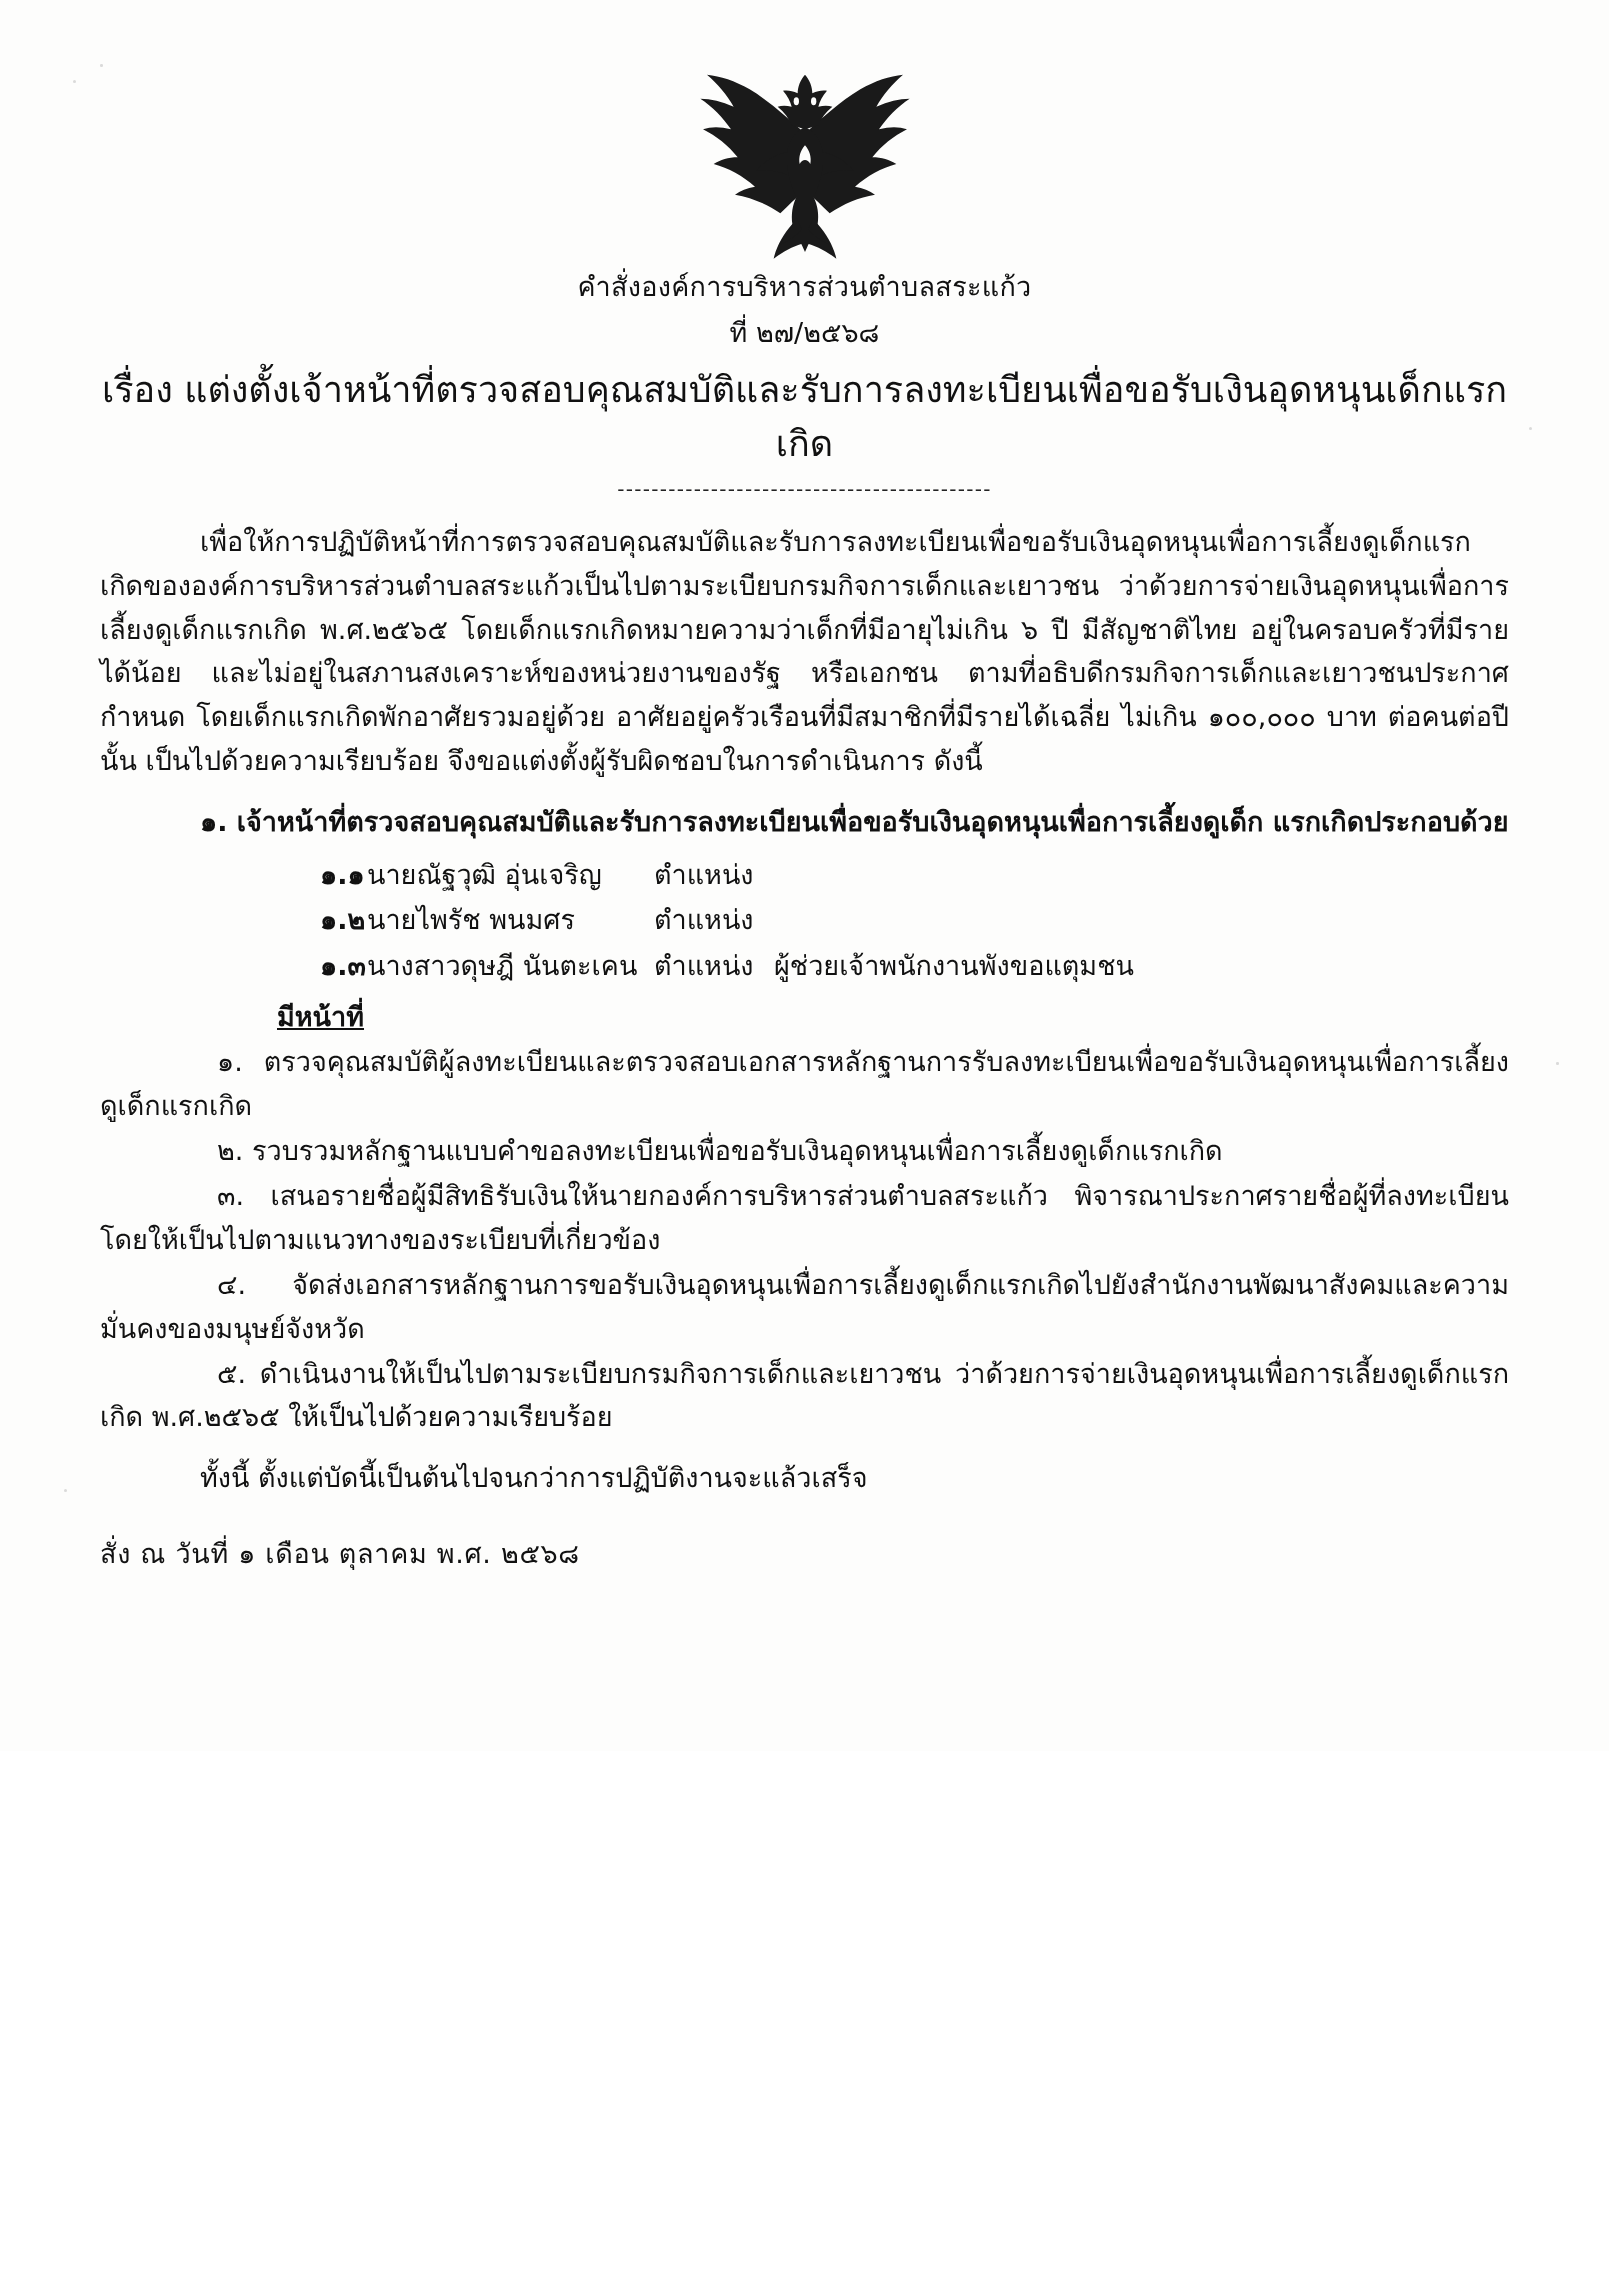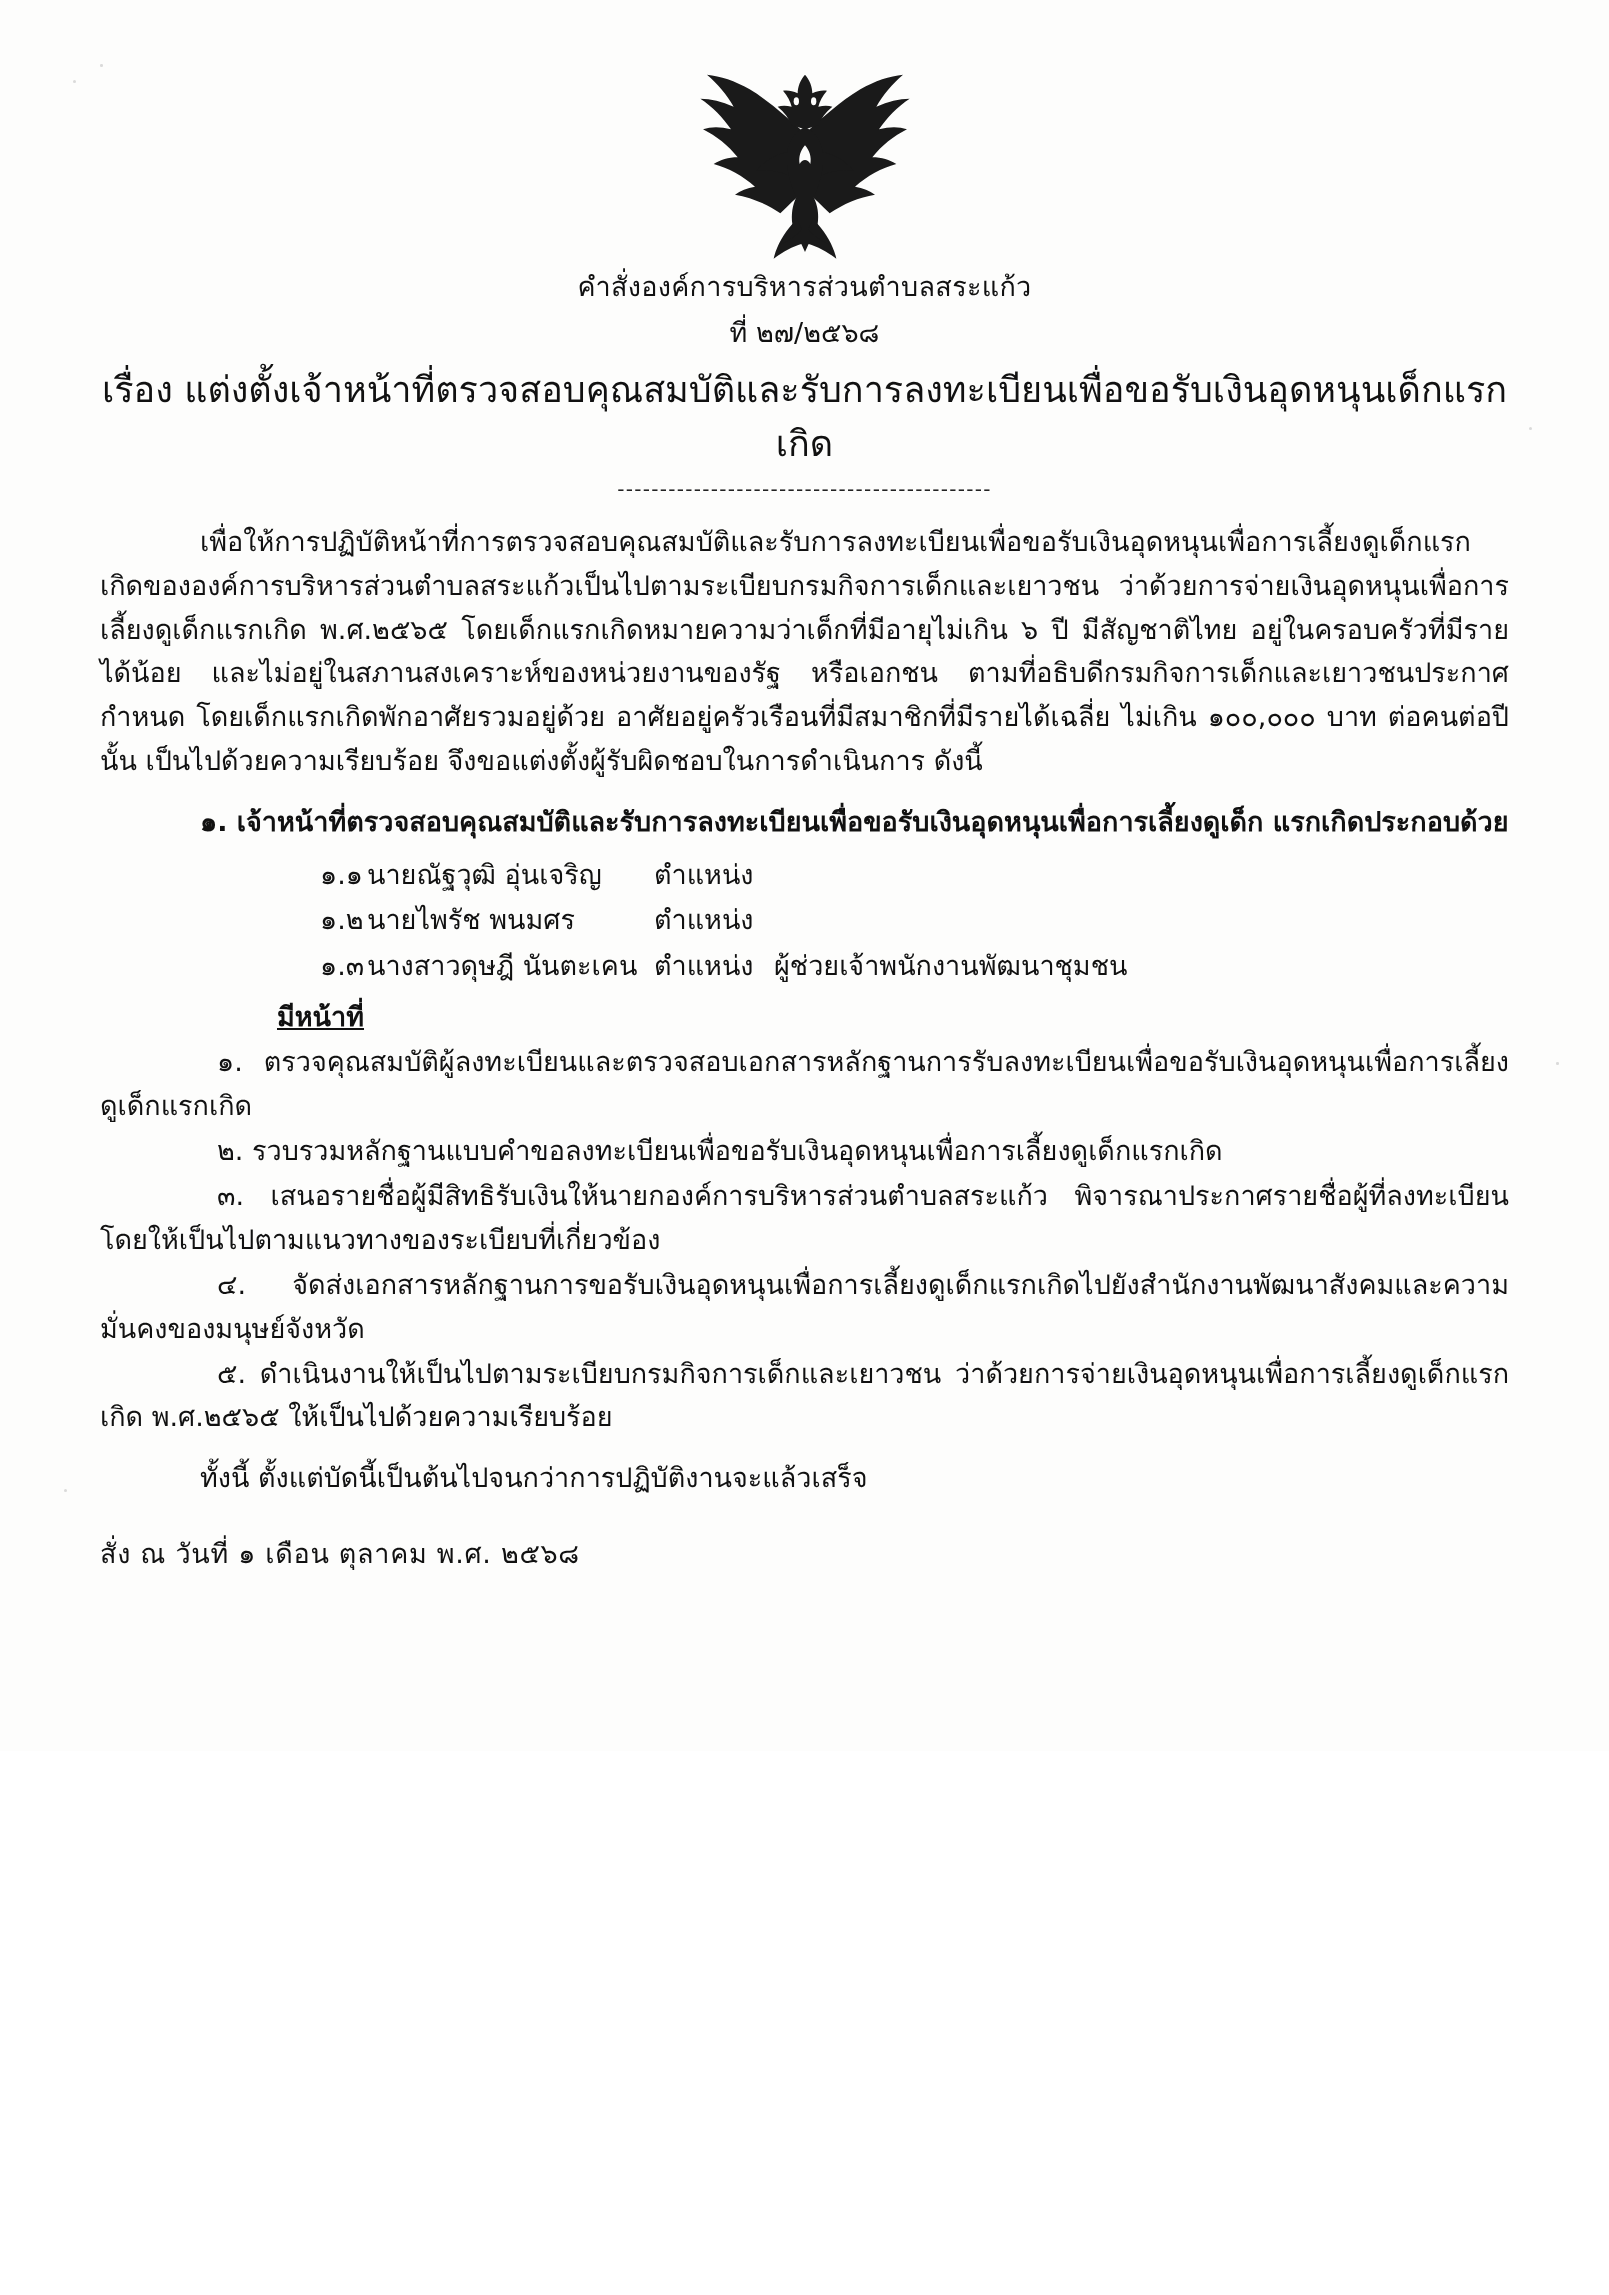--- a/index.html
+++ b/index.html
@@ -91,21 +91,21 @@
 
   .officer-list {
     margin: 8px 0 2.7px 0;
   }
   .officer-row {
     display: flex;
     font-size: 27px;
     line-height: 1.7;
     padding-left: 220px;
   }
-  .o-no   { width: 47px; flex: 0 0 47px; }
+  .o-no   { width: 47px; flex: 0 0 47px; font-weight: bold; }
   .o-name { width: 287px; flex: 0 0 287px; }
   .o-poslabel { width: 120px; flex: 0 0 120px; }
   .o-pos  { flex: 1 1 auto; }
 
   .duties-head {
     font-size: 27px;
     font-weight: 700;
     text-decoration: underline;
     padding-left: 177px;
     margin-top: 5.3px;
@@ -261,21 +261,21 @@
     </div>
     <div class="officer-row">
       <div class="o-no">๑.๒</div>
       <div class="o-name">นายไพรัช  พนมศร</div>
       <div class="o-poslabel">ตำแหน่ง</div>
     </div>
     <div class="officer-row">
       <div class="o-no">๑.๓</div>
       <div class="o-name">นางสาวดุษฎี   นันตะเคน</div>
       <div class="o-poslabel">ตำแหน่ง</div>
-      <div class="o-pos">ผู้ช่วยเจ้าพนักงานพัฒนาชุมชน</div>
+      <div class="o-pos">ผู้ช่วยเจ้าพนักงานพังขอแตุมชน</div>
     </div>
   </div>
 
   <div class="duties-head">มีหน้าที่</div>
 
   <div class="body-text">
     <div class="duty indent-2">๑. ตรวจคุณสมบัติผู้ลงทะเบียนและตรวจสอบเอกสารหลักฐานการรับลงทะเบียนเพื่อขอรับเงินอุดหนุนเพื่อการเลี้ยงดูเด็กแรกเกิด</div>
     <div class="duty indent-2">๒. รวบรวมหลักฐานแบบคำขอลงทะเบียนเพื่อขอรับเงินอุดหนุนเพื่อการเลี้ยงดูเด็กแรกเกิด</div>
     <div class="duty indent-2">๓. เสนอรายชื่อผู้มีสิทธิรับเงินให้นายกองค์การบริหารส่วนตำบลสระแก้ว พิจารณาประกาศรายชื่อผู้ที่ลงทะเบียนโดยให้เป็นไปตามแนวทางของระเบียบที่เกี่ยวข้อง</div>
     <div class="duty indent-2">๔. จัดส่งเอกสารหลักฐานการขอรับเงินอุดหนุนเพื่อการเลี้ยงดูเด็กแรกเกิดไปยังสำนักงานพัฒนาสังคมและความมั่นคงของมนุษย์จังหวัด</div>

